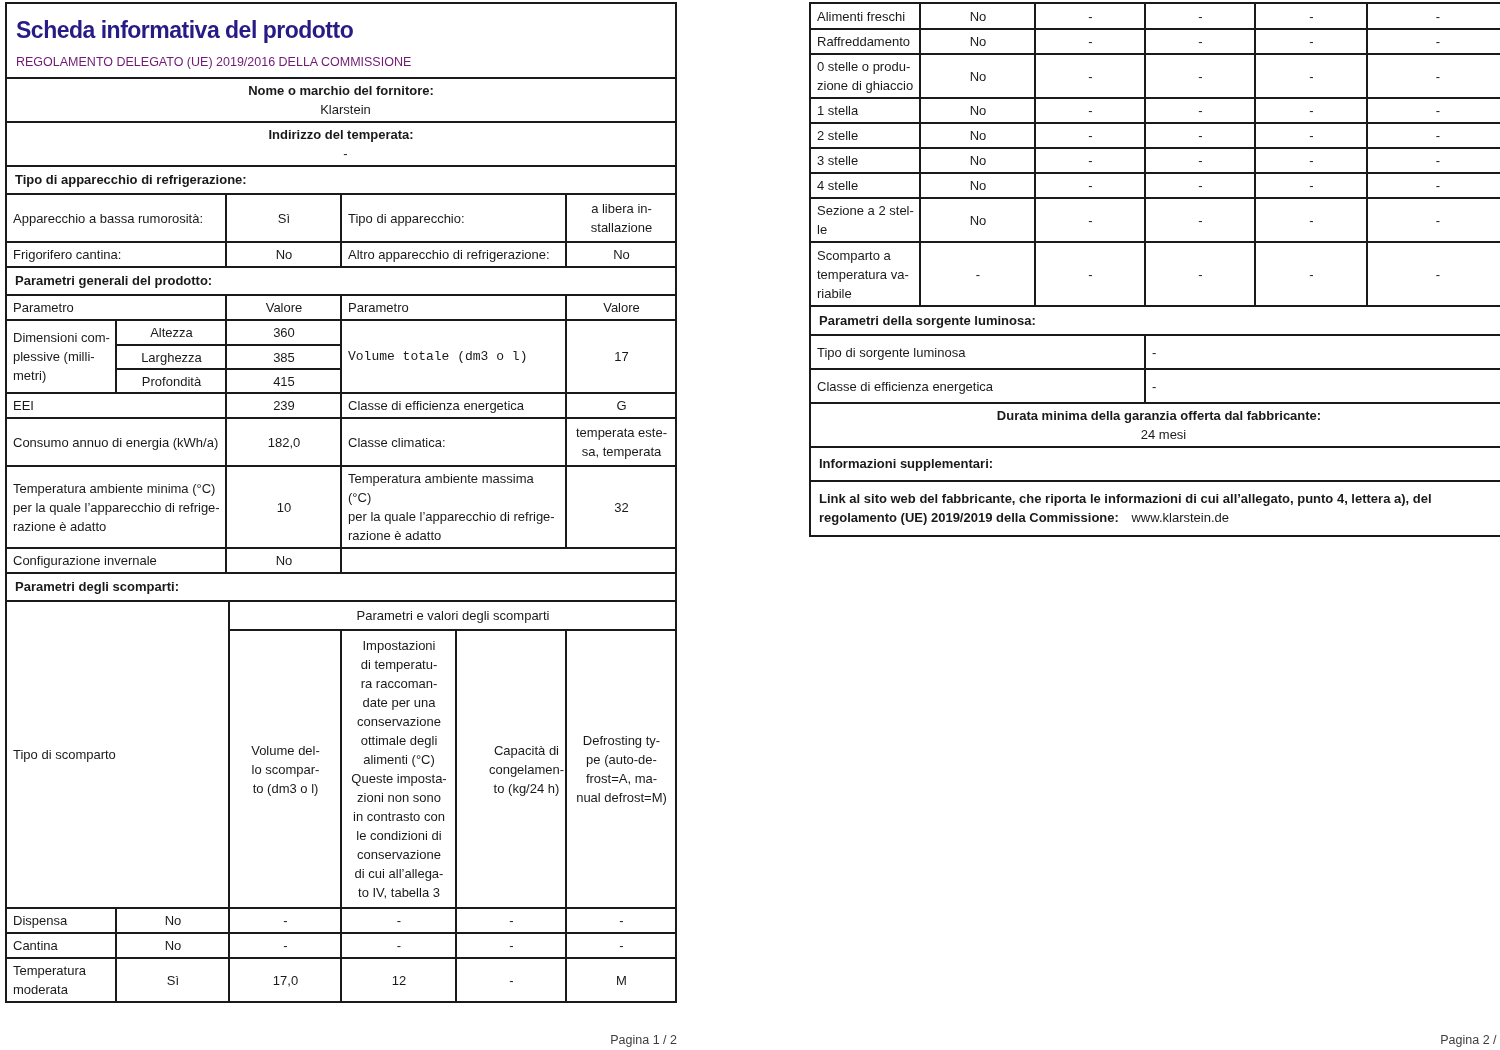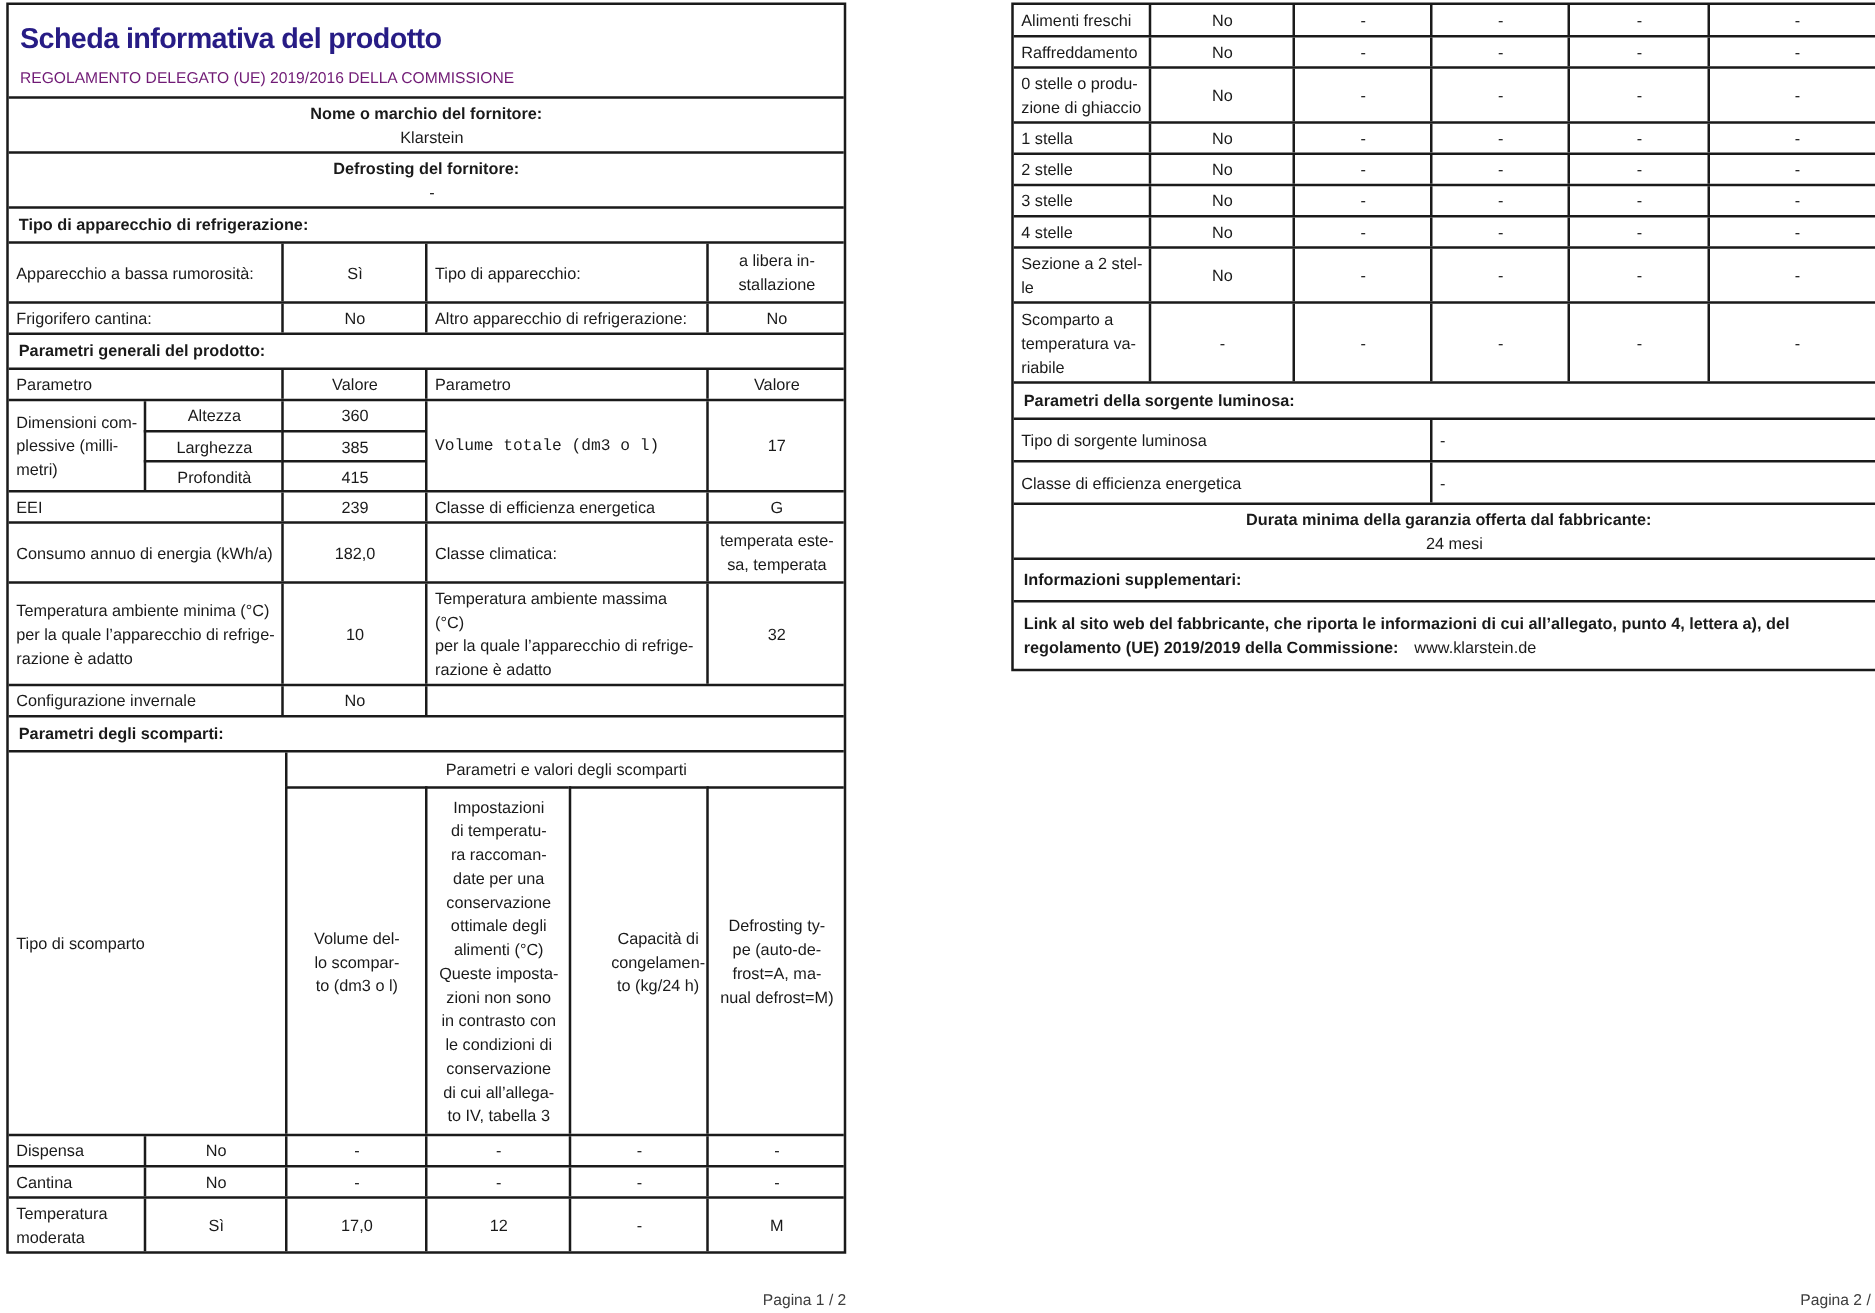--- a/index.html
+++ b/index.html
@@ -67,21 +67,21 @@
   <div class="titleblock">
     <div class="title">Scheda informativa del prodotto</div>
     <div class="subtitle">REGOLAMENTO DELEGATO (UE) 2019/2016 DELLA COMMISSIONE</div>
   </div>
 
   <div class="row lv h32">
     <span class="b">Nome o marchio del fornitore:</span>
     <span class="v">Klarstein</span>
   </div>
   <div class="row lv h32">
-    <span class="b">Defrosting del fornitore:</span>
+    <span class="b">Indirizzo del temperata:</span>
     <span class="v">-</span>
   </div>
 
   <div class="row sect h28">Tipo di apparecchio di refrigerazione:</div>
 
   <div class="row g4 h48">
     <div class="cell nb">Apparecchio a bassa rumorosità:</div>
     <div class="cell c">Sì</div>
     <div class="cell">Tipo di apparecchio:</div>
     <div class="cell c">a libera in-

